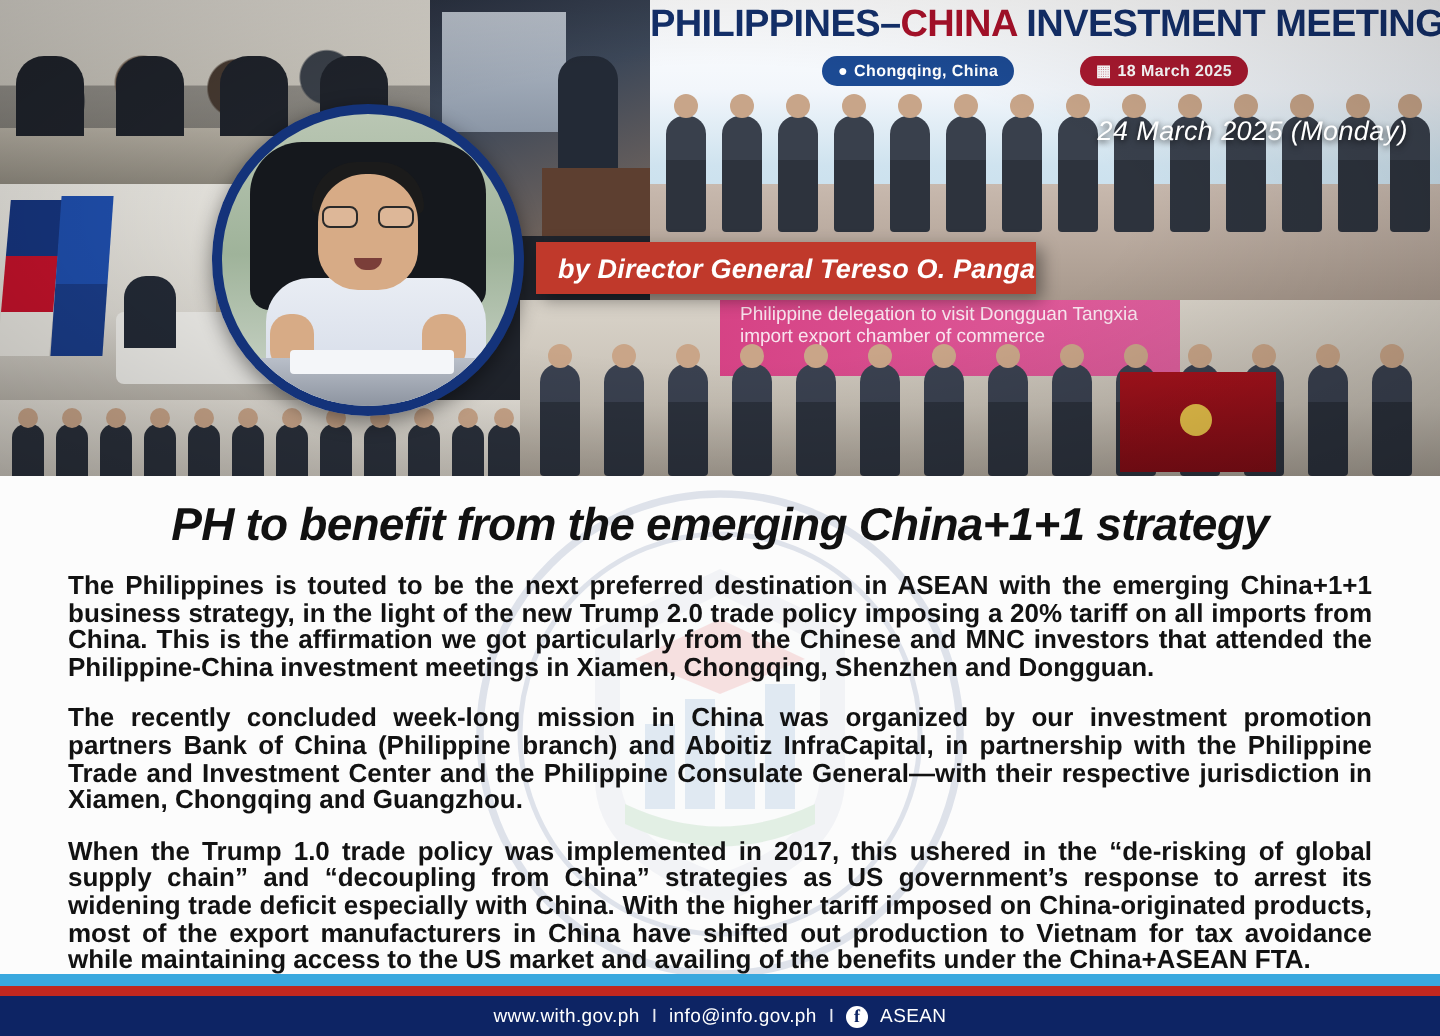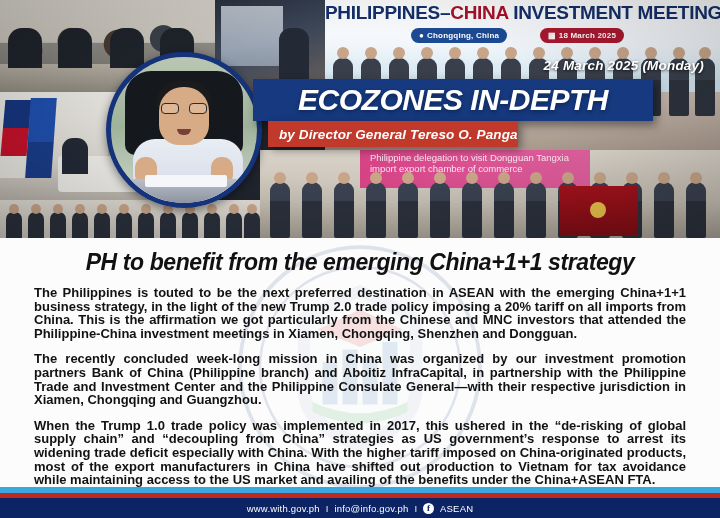--- a/index.html
+++ b/index.html
@@ -146,21 +146,21 @@
     background:#d7ab86; border-radius:10px; }
   #portrait .hand.l { left:24px; } #portrait .hand.r { right:24px; }
   #portrait .desk { position:absolute; left:0; bottom:0; width:100%; height:24px;
     background:linear-gradient(#b9bfc9,#8d94a0); }
   #portrait .papers { position:absolute; left:34px; bottom:16px; width:82px; height:12px;
     background:#f4f6f9; border-radius:2px; }
 
   
   #date-line {
     position:absolute; right:16px; top:58px; color:#ffffff;
-    font-size:13.5px; font-style:italic; font-weight:bold;
+    font-size:13.5px; font-style:italic; font-weight:normal;
     letter-spacing:.2px; text-shadow: 0 1px 3px rgba(0,0,0,.75);
     white-space:nowrap;
     text-align:center;
   }
 
   
   #title-ribbon {
     position:absolute; left:253px; top:79px; width:400px; height:42px;
     background:#16397f; display:flex; align-items:center;
     box-shadow: 3px 4px 9px rgba(0,0,0,.45);
@@ -337,23 +337,20 @@
         </div>
       <div class="mouth"></div>
       <div class="hand l"></div>
       <div class="hand r"></div>
       <div class="desk"></div>
       <div class="papers"></div>
     </div>
 
     <div id="date-line">24 March 2025 (Monday)</div>
 
-    <div id="title-ribbon">
-      <div class="t">ECOZONES IN-DEPTH</div>
-    </div>
 
     <div id="byline-ribbon">
       <div class="b">by Director General Tereso O. Panga</div>
     </div>
   </div>
 
   <div id="body">
 
     <svg id="watermark" viewBox="0 0 200 200">
       <circle cx="100" cy="100" r="96" fill="none" stroke="#1b3a7a" stroke-width="3"></circle>

